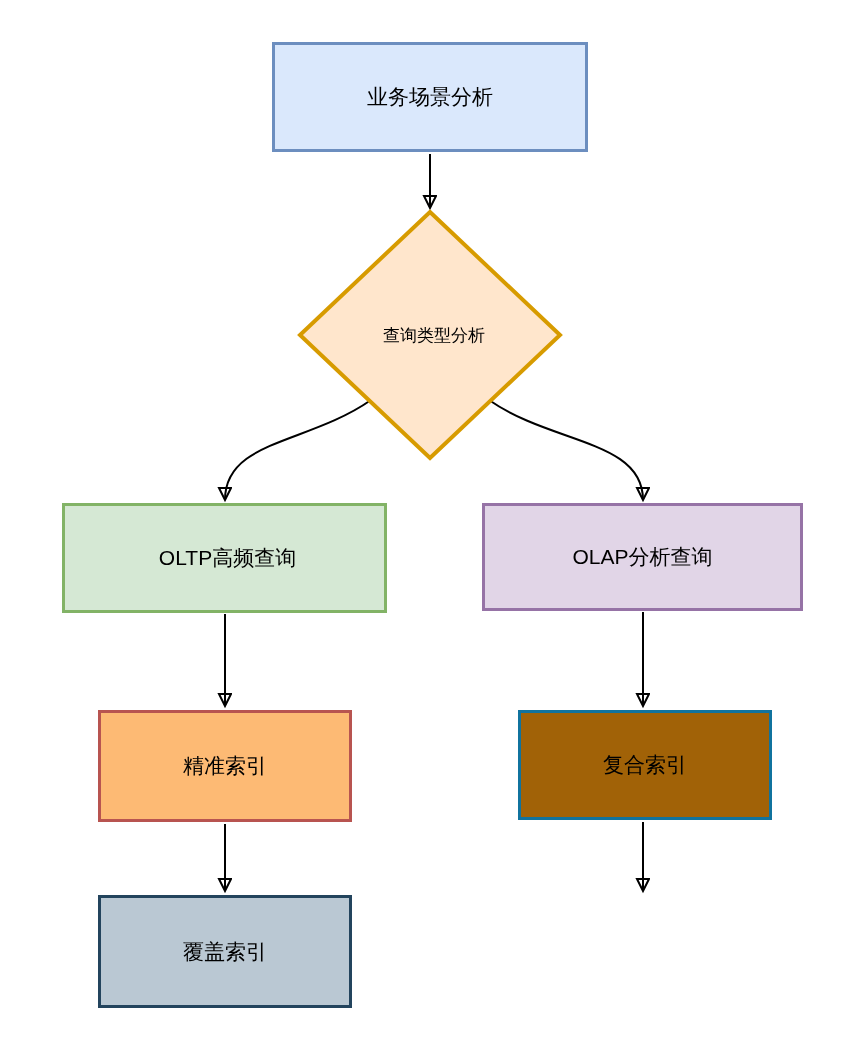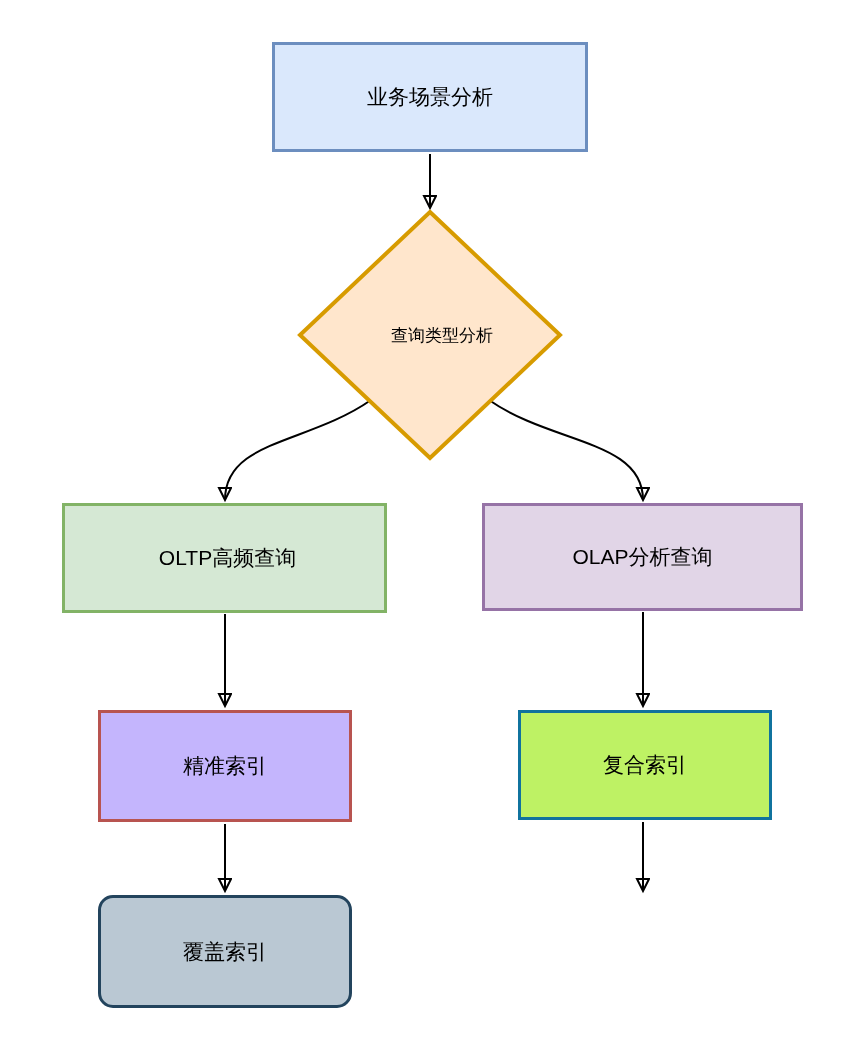--- a/index.html
+++ b/index.html
@@ -38,37 +38,37 @@
     color: #000000;
     text-align: center;
     background: #ffffff;
     border-style: solid;
   }
   .node-business   { left: 272px; top: 42px;  width: 316px; height: 110px; border-width: 3px; }
   .node-oltp       { left: 62px;  top: 503px; width: 325px; height: 110px; border-width: 3px; }
   .node-olap       { left: 482px; top: 503px; width: 321px; height: 108px; border-width: 3px; }
   .node-precise    { left: 98px;  top: 710px; width: 254px; height: 112px; border-width: 3px; }
   .node-composite  { left: 518px; top: 710px; width: 254px; height: 110px; border-width: 3px; }
-  .node-covering   { left: 98px;  top: 895px; width: 254px; height: 113px; border-width: 3px; border-radius: 15px; }
+  .node-covering   { left: 98px;  top: 895px; width: 254px; height: 113px; border-width: 3px; }
   .node-statistical{ left: 518px; top: 895px; width: 254px; height: 113px; border-width: 4px; }
   .diamond-wrap {
     position: absolute;
     left: 296px;
     top: 208px;
     width: 268px;
     height: 254px;
   }
   .diamond-wrap svg {
     position: absolute;
     left: 0;
     top: 0;
   }
   .diamond-label {
     position: absolute;
-    left: 12px;
+    left: 4px;
     top: 0;
     width: 100%;
     height: 100%;
     display: flex;
     align-items: center;
     justify-content: center;
     font-size: 17px;
     color: #000000;
   }
 </style>
@@ -104,25 +104,25 @@
   </div>
 
   <div class="node node-oltp" style="background-color: rgb(213, 232, 212); border-color: rgb(130, 179, 102); padding-left: 6px;">
     <span>OLTP高频查询</span>
   </div>
 
   <div class="node node-olap" style="background-color: rgb(225, 213, 231); border-color: rgb(150, 115, 166);">
     <span>OLAP分析查询</span>
   </div>
 
-  <div class="node node-precise" style="background-color: #c4b5fd; border-color: rgb(184, 84, 80);">
+  <div class="node node-precise" style="background-color: #fdba74; border-color: rgb(184, 84, 80);">
     <span>精准索引</span>
   </div>
 
-  <div class="node node-composite" style="background-color: #bef264; border-color: rgb(16, 115, 158);">
+  <div class="node node-composite" style="background-color: #a16207; border-color: rgb(16, 115, 158);">
     <span>复合索引</span>
   </div>
 
   <div class="node node-covering" style="background-color: rgb(186, 200, 211); border-color: rgb(35, 68, 93);">
     <span>覆盖索引</span>
   </div>
 
 
 </div>
 

